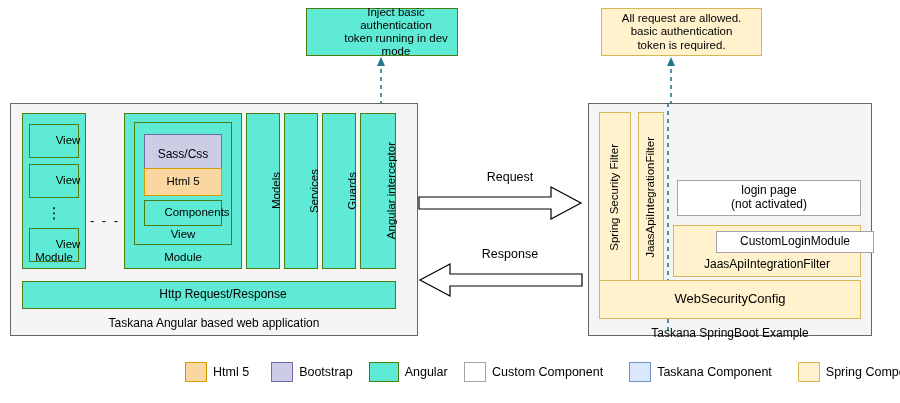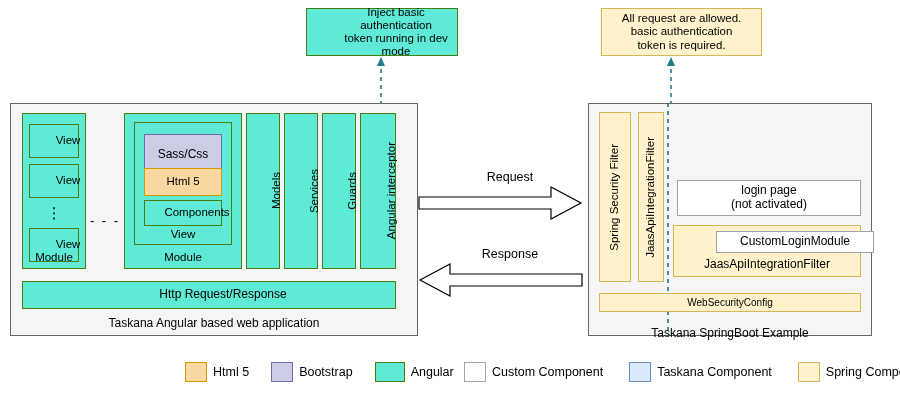--- a/index.html
+++ b/index.html
@@ -178,38 +178,38 @@
   </div>
 
   <div class="abs spring" style="left:673px; top:225px; width:188px; height:52px;"></div>
   <div class="abs ctr custom" style="left:688px; top:231px; width:158px; height:22px; font-size:12px;margin-left:28px;">
     <span>CustomLoginModule</span>
   </div>
   <div class="abs ctr" style="left:673px; top:255px; width:188px; height:20px; font-size:12px;">
     <span>JaasApiIntegrationFilter</span>
   </div>
 
-  <div class="abs ctr spring" style="left:599px; top:293px; width:262px; height:19px; font-size:10px;">
+  <div class="abs ctr spring" style="left:599px; top:280px; width:262px; height:39px; font-size:13px;">
     <span>WebSecurityConfig</span>
   </div>
 
   <div class="abs ctr" style="left:588px; top:324px; width:284px; height:20px; font-size:12px;">
     <span>Taskana SpringBoot Example</span>
   </div>
 
   <div class="legend-row" style="left:185px; top:362px;">
     <div class="legend-item">
       <div class="legend-swatch html5"></div>
       <span class="legend-label">Html 5</span>
     </div>
     <div class="legend-item" style="margin-left:22px;">
       <div class="legend-swatch bootstrap"></div>
       <span class="legend-label">Bootstrap</span>
     </div>
-    <div class="legend-item" style="margin-left:22px;">
+    <div class="legend-item" style="margin-left:16px;">
       <div class="legend-swatch angular"></div>
       <span class="legend-label">Angular</span>
     </div>
   </div>
 
   <div class="legend-row" style="left:464px; top:362px;">
     <div class="legend-item">
       <div class="legend-swatch custom"></div>
       <span class="legend-label">Custom Component</span>
     </div>

